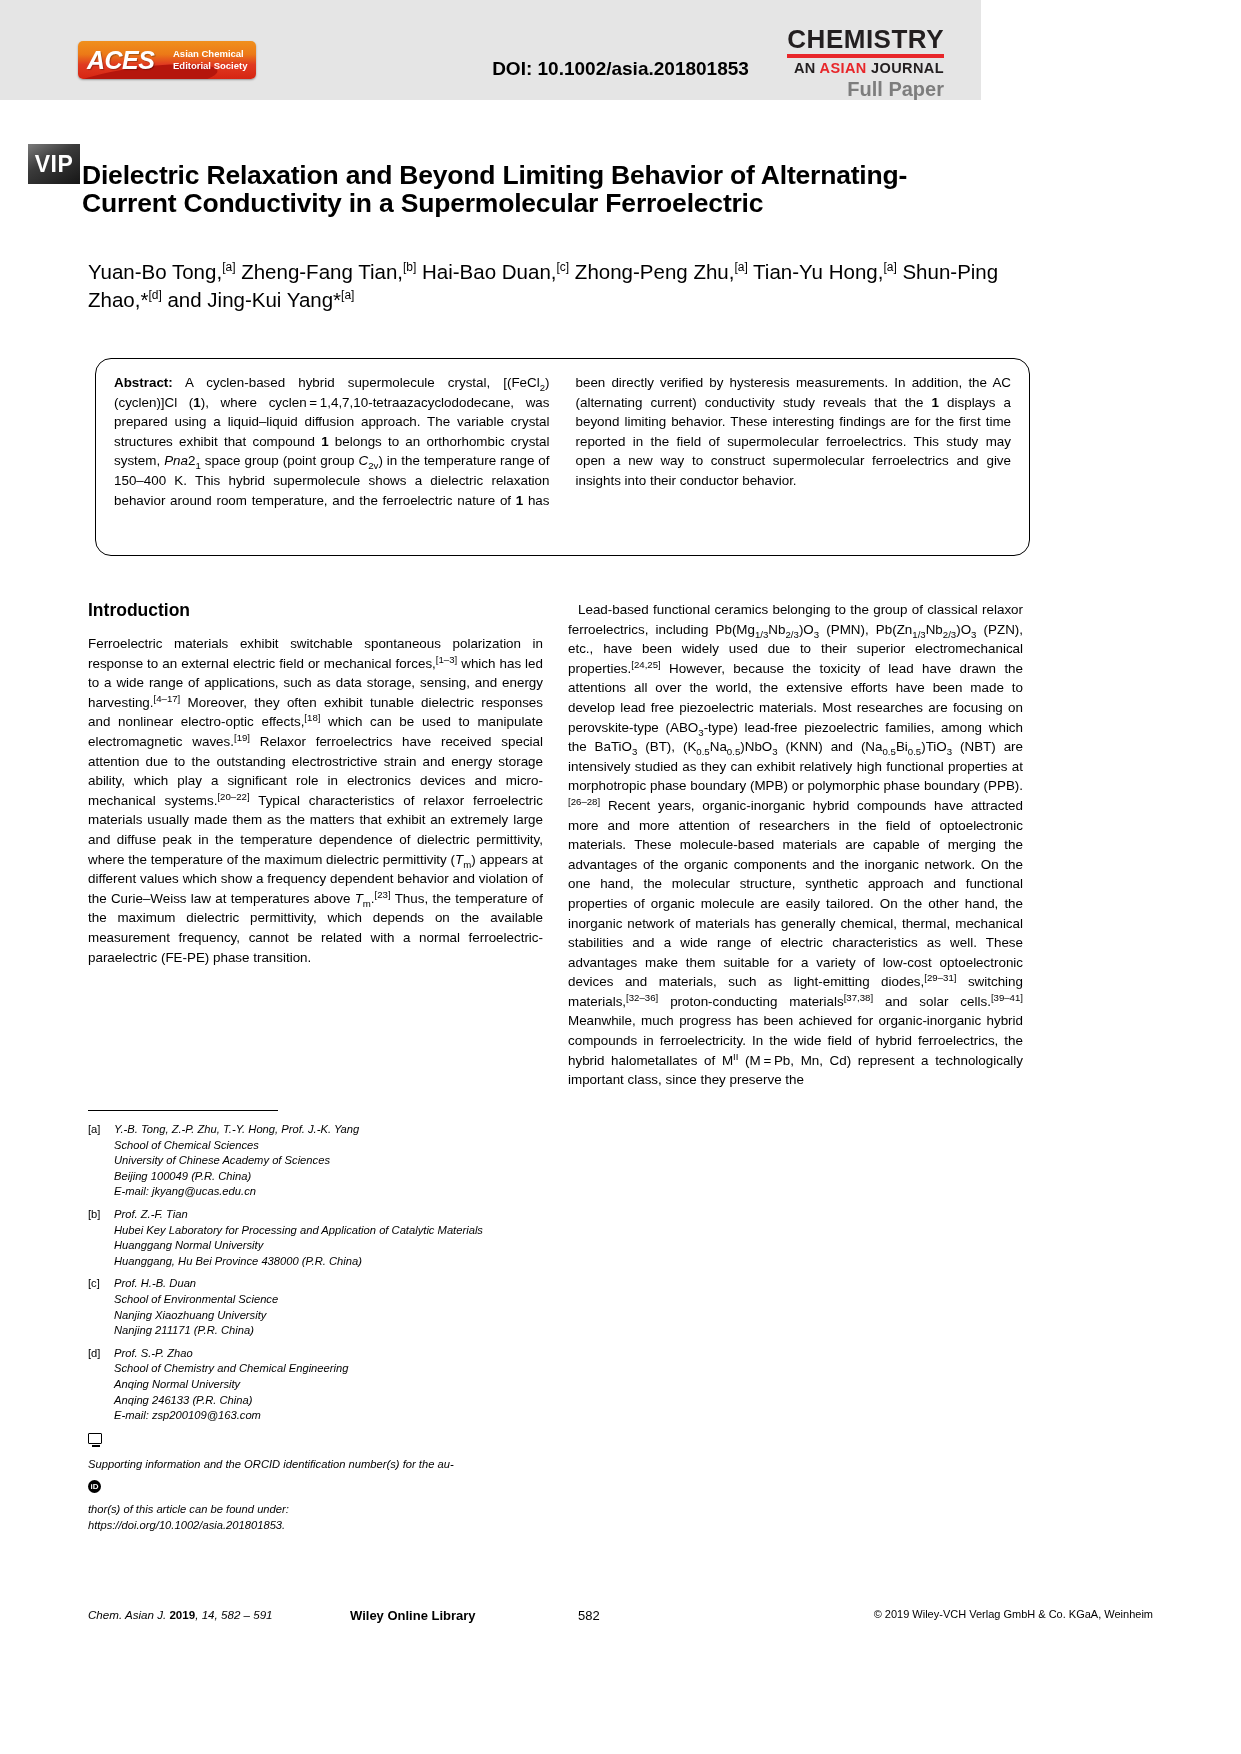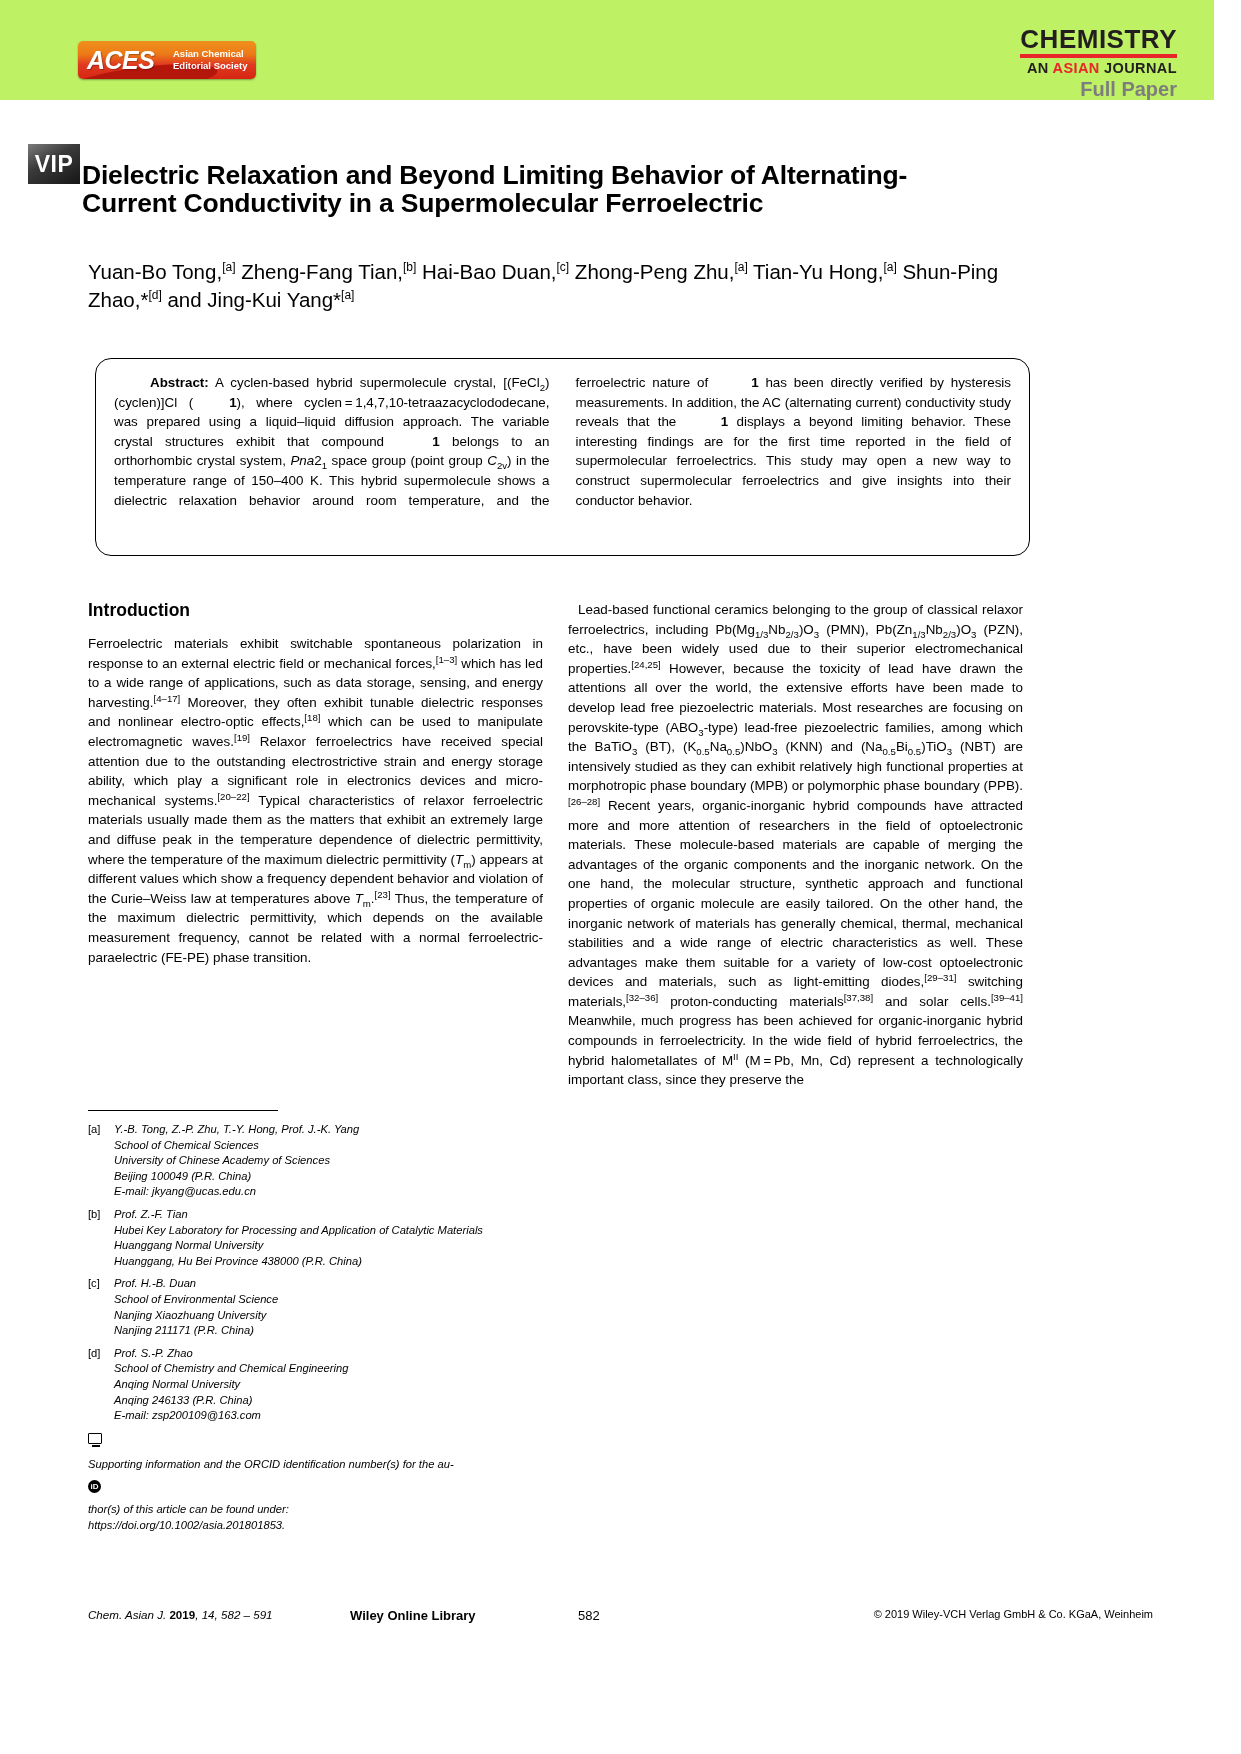--- a/index.html
+++ b/index.html
@@ -8,22 +8,22 @@
     width:1241px; height:1754px;
     background:#ffffff;
     font-family:"Liberation Sans", sans-serif;
     color:#000;
     position:relative;
     overflow:hidden;
   }
 
   
   .header-bar {
-    position:absolute; left:0; top:0; width:1214px; height:100px;
-    background:#bef264;
+    position:absolute; left:0; top:0; width:981px; height:100px;
+    background:#e5e5e5;
   }
   .aces-logo {
     position:absolute; left:78px; top:41px; width:178px; height:38px;
     border-radius:5px;
     background:linear-gradient(180deg,#f0901d 0%,#ec7a17 35%,#e03a21 62%,#d62512 100%);
     overflow:hidden;
     box-shadow:0 1px 2px rgba(0,0,0,.35);
   }
   .aces-logo .swoosh {
     position:absolute; left:-10px; bottom:-14px; width:150px; height:26px;
@@ -80,21 +80,21 @@
   .abstract-box {
     position:absolute; left:95px; top:358px; width:935px; height:198px;
     border:1.6px solid #000; border-radius:16px;
     padding:14px 18px 10px 18px;
   }
   .abstract-cols { column-count:2; column-gap:26px; }
   .abstract-cols p {
     margin:0; font-size:13.4px; line-height:19.6px;
     text-align:justify; hyphens:auto;
   }
-  .abstract-cols b { font-weight:bold;margin-left:36px; }
+  .abstract-cols b { font-weight:bold; }
   .abstract-cols i { font-style:italic; }
   sub { font-size:.72em; vertical-align:sub; line-height:0; }
   sup { font-size:.72em; vertical-align:super; line-height:0; }
 
   
   .col-left  { position:absolute; left:88px;  top:600px; width:455px; }
   .col-right { position:absolute; left:568px; top:600px; width:455px; }
 
   h2.sec {
     font-size:17.5px; font-weight:bold; margin:0 0 14px 0; line-height:20px;
@@ -152,20 +152,21 @@
 <div class="header-bar">
   <div class="aces-logo">
     <div class="swoosh"></div>
     <div class="aces-word">ACES</div>
     <div class="aces-sub">
       <div>Asian Chemical</div>
       <div>Editorial Society</div>
     </div>
   </div>
 
+  <div class="doi-line">DOI: 10.1002/asia.201801853</div>
 
   <div class="masthead">
     <div class="mast-chem">CHEMISTRY</div>
     <div class="mast-rule"></div>
     <div class="mast-aaj"><span>AN </span><span class="red">ASIAN</span><span> JOURNAL</span></div>
     <div class="mast-type">Full Paper</div>
   </div>
 </div>
 
 <div class="vip-badge">VIP</div>

